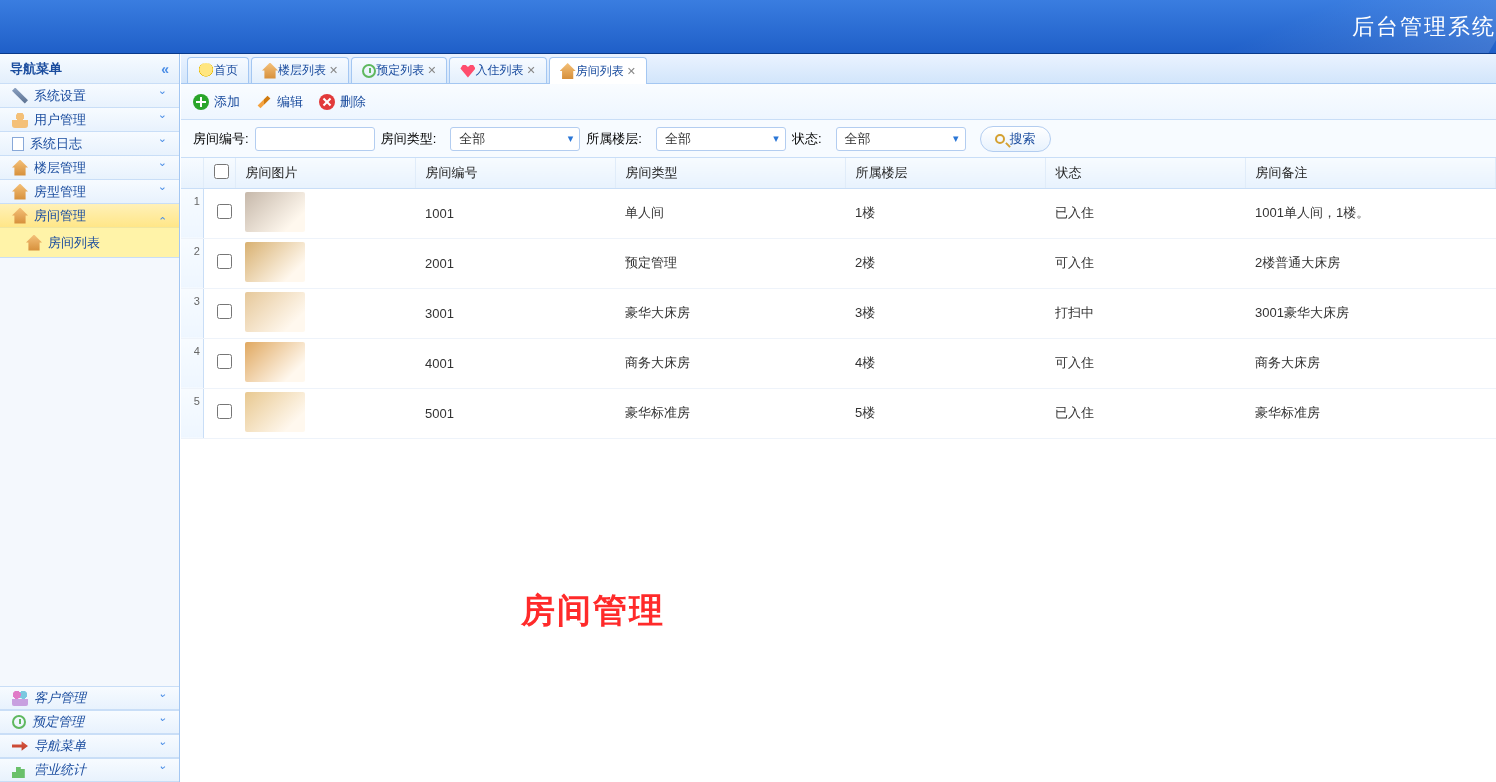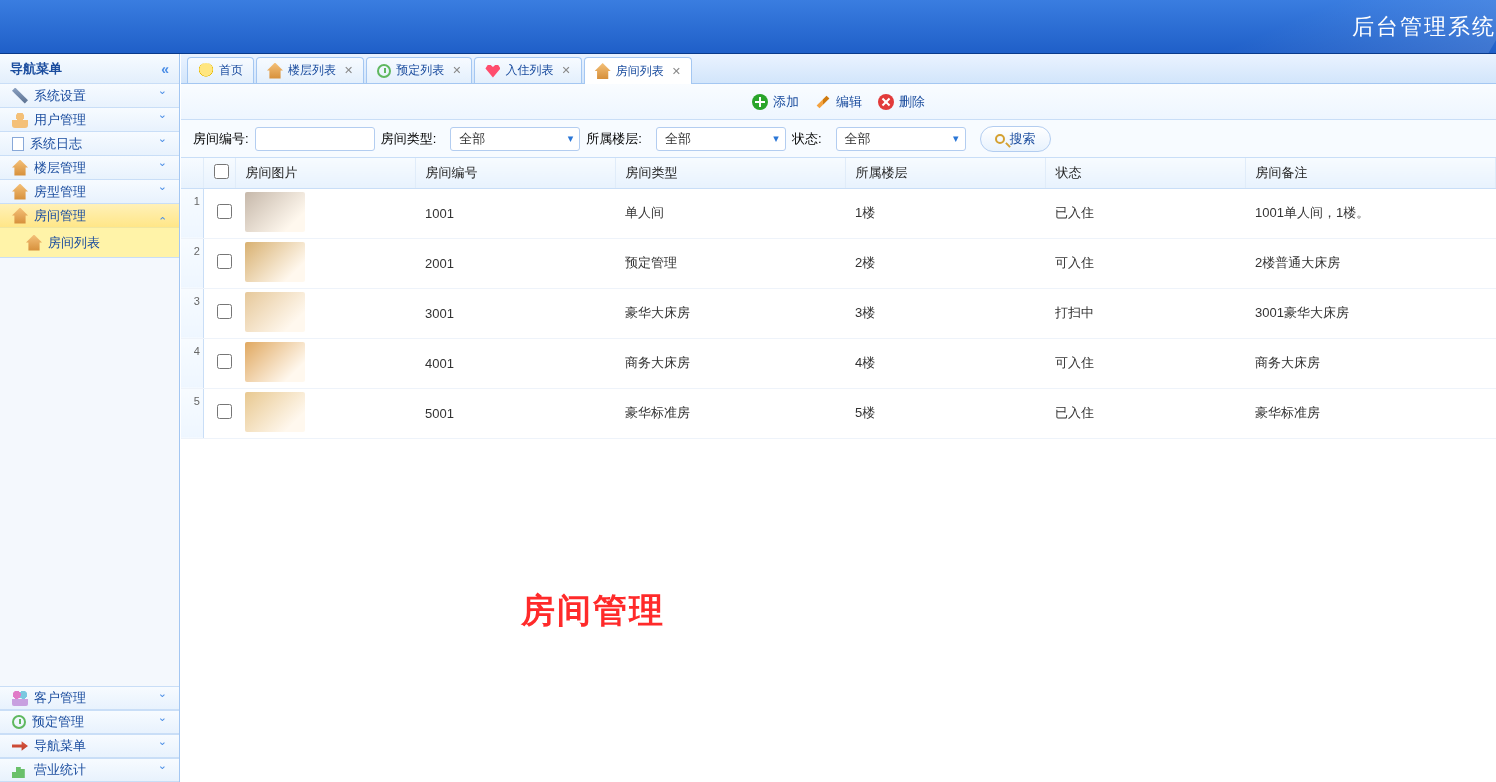--- a/index.html
+++ b/index.html
@@ -18,32 +18,32 @@
 .menu-item.expanded { background: linear-gradient(to bottom, #fff1b8, #ffe688); }
 .menu-item .left { display: flex; align-items: center; gap: 6px; }
 .menu-item .chev { color: #4a8de6; font-size: 11px; }
 .menu-item.expanded .chev { transform: rotate(180deg); }
 
 .submenu { background: #fffedf; }
 .submenu-item { height: 30px; display: flex; align-items: center; gap: 6px; padding-left: 26px; color: #1a4c9e; cursor: pointer; background: #fff6c0; border-top: 1px solid #f0e6a0; }
 .submenu-item.active { background: #fff3a8; }
 
 .sidebar-top { flex: 1; overflow: auto; }
-.sidebar-bottom .menu-item { border-top: 1px solid #c9def7; }
+.sidebar-bottom .menu-item { border-top: 1px solid #c9def7; font-style: italic; }
 
 .icon { width: 16px; height: 16px; display: inline-block; }
 
 .content { flex: 1; display: flex; flex-direction: column; border-left: 1px solid #fff; }
 
 .tabs { height: 30px; display: flex; align-items: flex-end; background: linear-gradient(to bottom, #eaf3ff, #d2e5fb); border-bottom: 1px solid #a4c7f2; padding-left: 6px; gap: 2px; }
-.tab { height: 26px; display: flex; align-items: center; gap: 5px; padding: 0 10px; background: linear-gradient(to bottom, #f7fbff, #e3effc); border: 1px solid #a4c7f2; border-bottom: none; border-radius: 4px 4px 0 0; cursor: pointer; color: #1a4c9e; font-size: 12px; }
+.tab { height: 26px; display: flex; align-items: center; padding: 0 10px; background: linear-gradient(to bottom, #f7fbff, #e3effc); border: 1px solid #a4c7f2; border-bottom: none; border-radius: 4px 4px 0 0; cursor: pointer; color: #1a4c9e; font-size: 12px; }
 .tab.active { background: #fff; height: 27px; position: relative; top: 1px; }
 .tab .close { color: #888; font-size: 11px; margin-left: 3px; }
 
-.toolbar { height: 36px; display: flex; align-items: center; gap: 16px; padding: 0 12px; background: linear-gradient(to bottom, #f9fcff, #eef6ff); border-bottom: 1px solid #c9def7; justify-content: center; }
+.toolbar { height: 36px; display: flex; align-items: center; gap: 16px; padding: 0 12px; background: linear-gradient(to bottom, #f9fcff, #eef6ff); border-bottom: 1px solid #c9def7; }
 .tool-btn { display: flex; align-items: center; gap: 5px; cursor: pointer; color: #1a4c9e; font-size: 13px; }
 
 .filter-bar { height: 38px; display: flex; align-items: center; gap: 6px; padding: 0 12px; background: #f7fbff; border-bottom: 1px solid #c9def7; flex-wrap: nowrap; }
 .filter-bar label { color: #000000; font-size: 13px; white-space: nowrap; }
 .filter-bar input[type=text] { height: 24px; border: 1px solid #b3cdf0; border-radius: 3px; padding: 0 6px; width: 120px; }
 .combo { height: 24px; border: 1px solid #b3cdf0; border-radius: 3px; display: flex; align-items: center; background: #fff; min-width: 130px; padding: 0 6px 0 8px; justify-content: space-between; cursor: pointer; margin-left: 8px; }
 .combo .arrow { color: #2a76d6; font-size: 11px; }
 .search-btn { height: 26px; padding: 0 14px; border: 1px solid #b3cdf0; border-radius: 13px; background: linear-gradient(to bottom, #fff, #e8f2fd); display: flex; align-items: center; gap: 5px; cursor: pointer; color: #1a4c9e; margin-left: 8px; }
 
 .grid { flex: 1; position: relative; overflow: hidden; }

